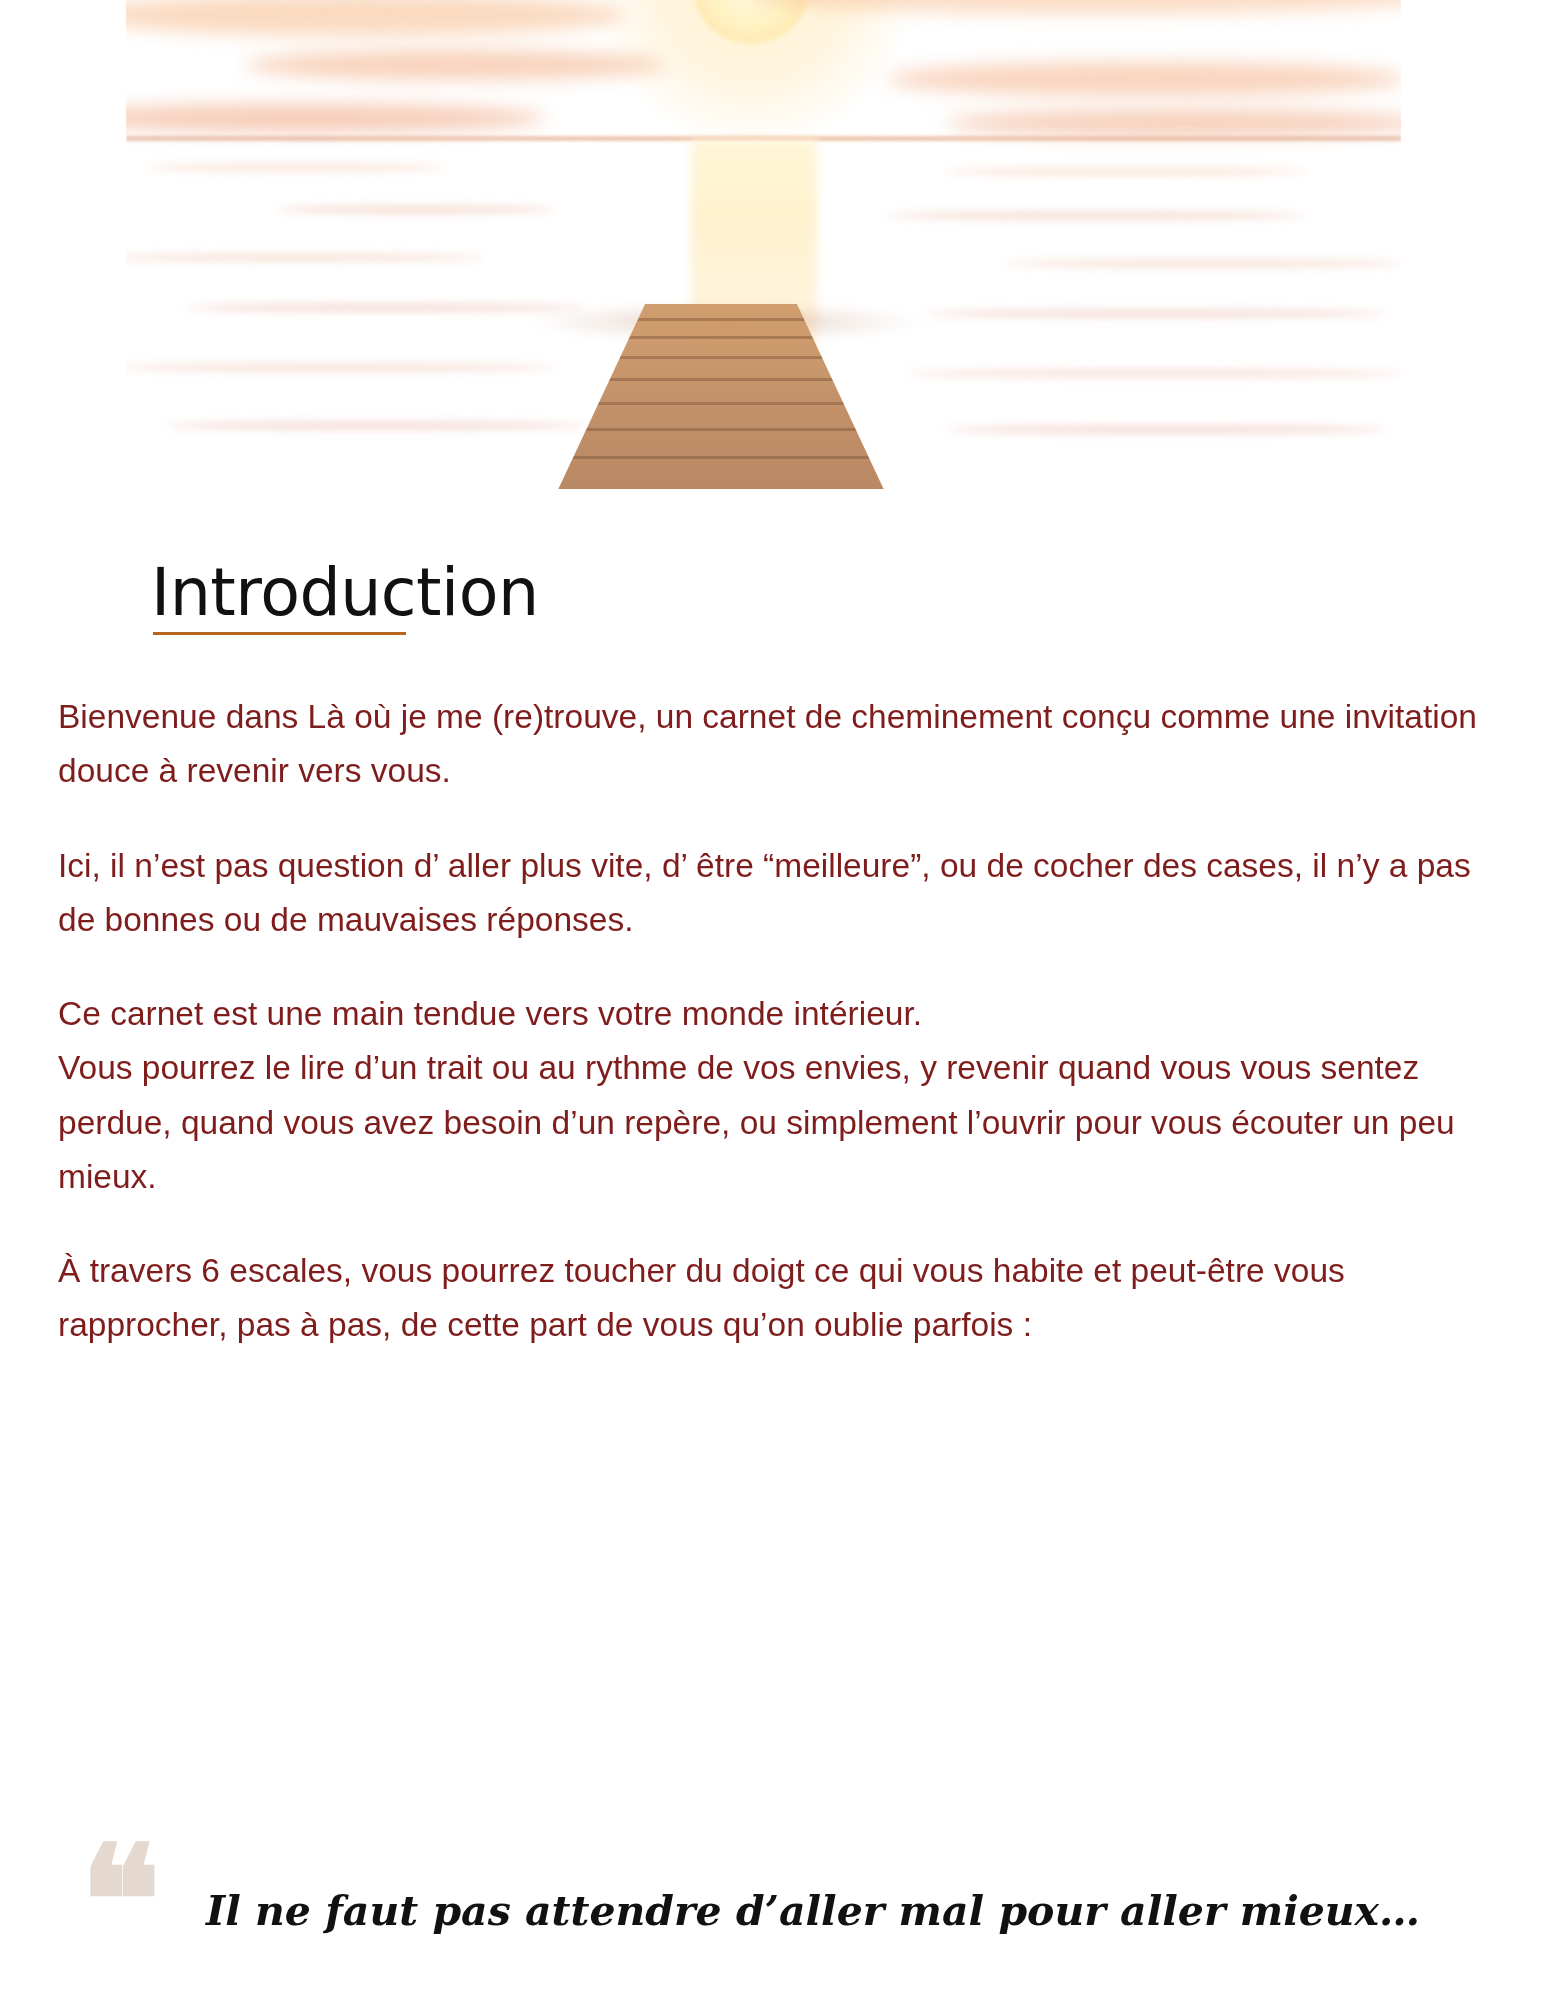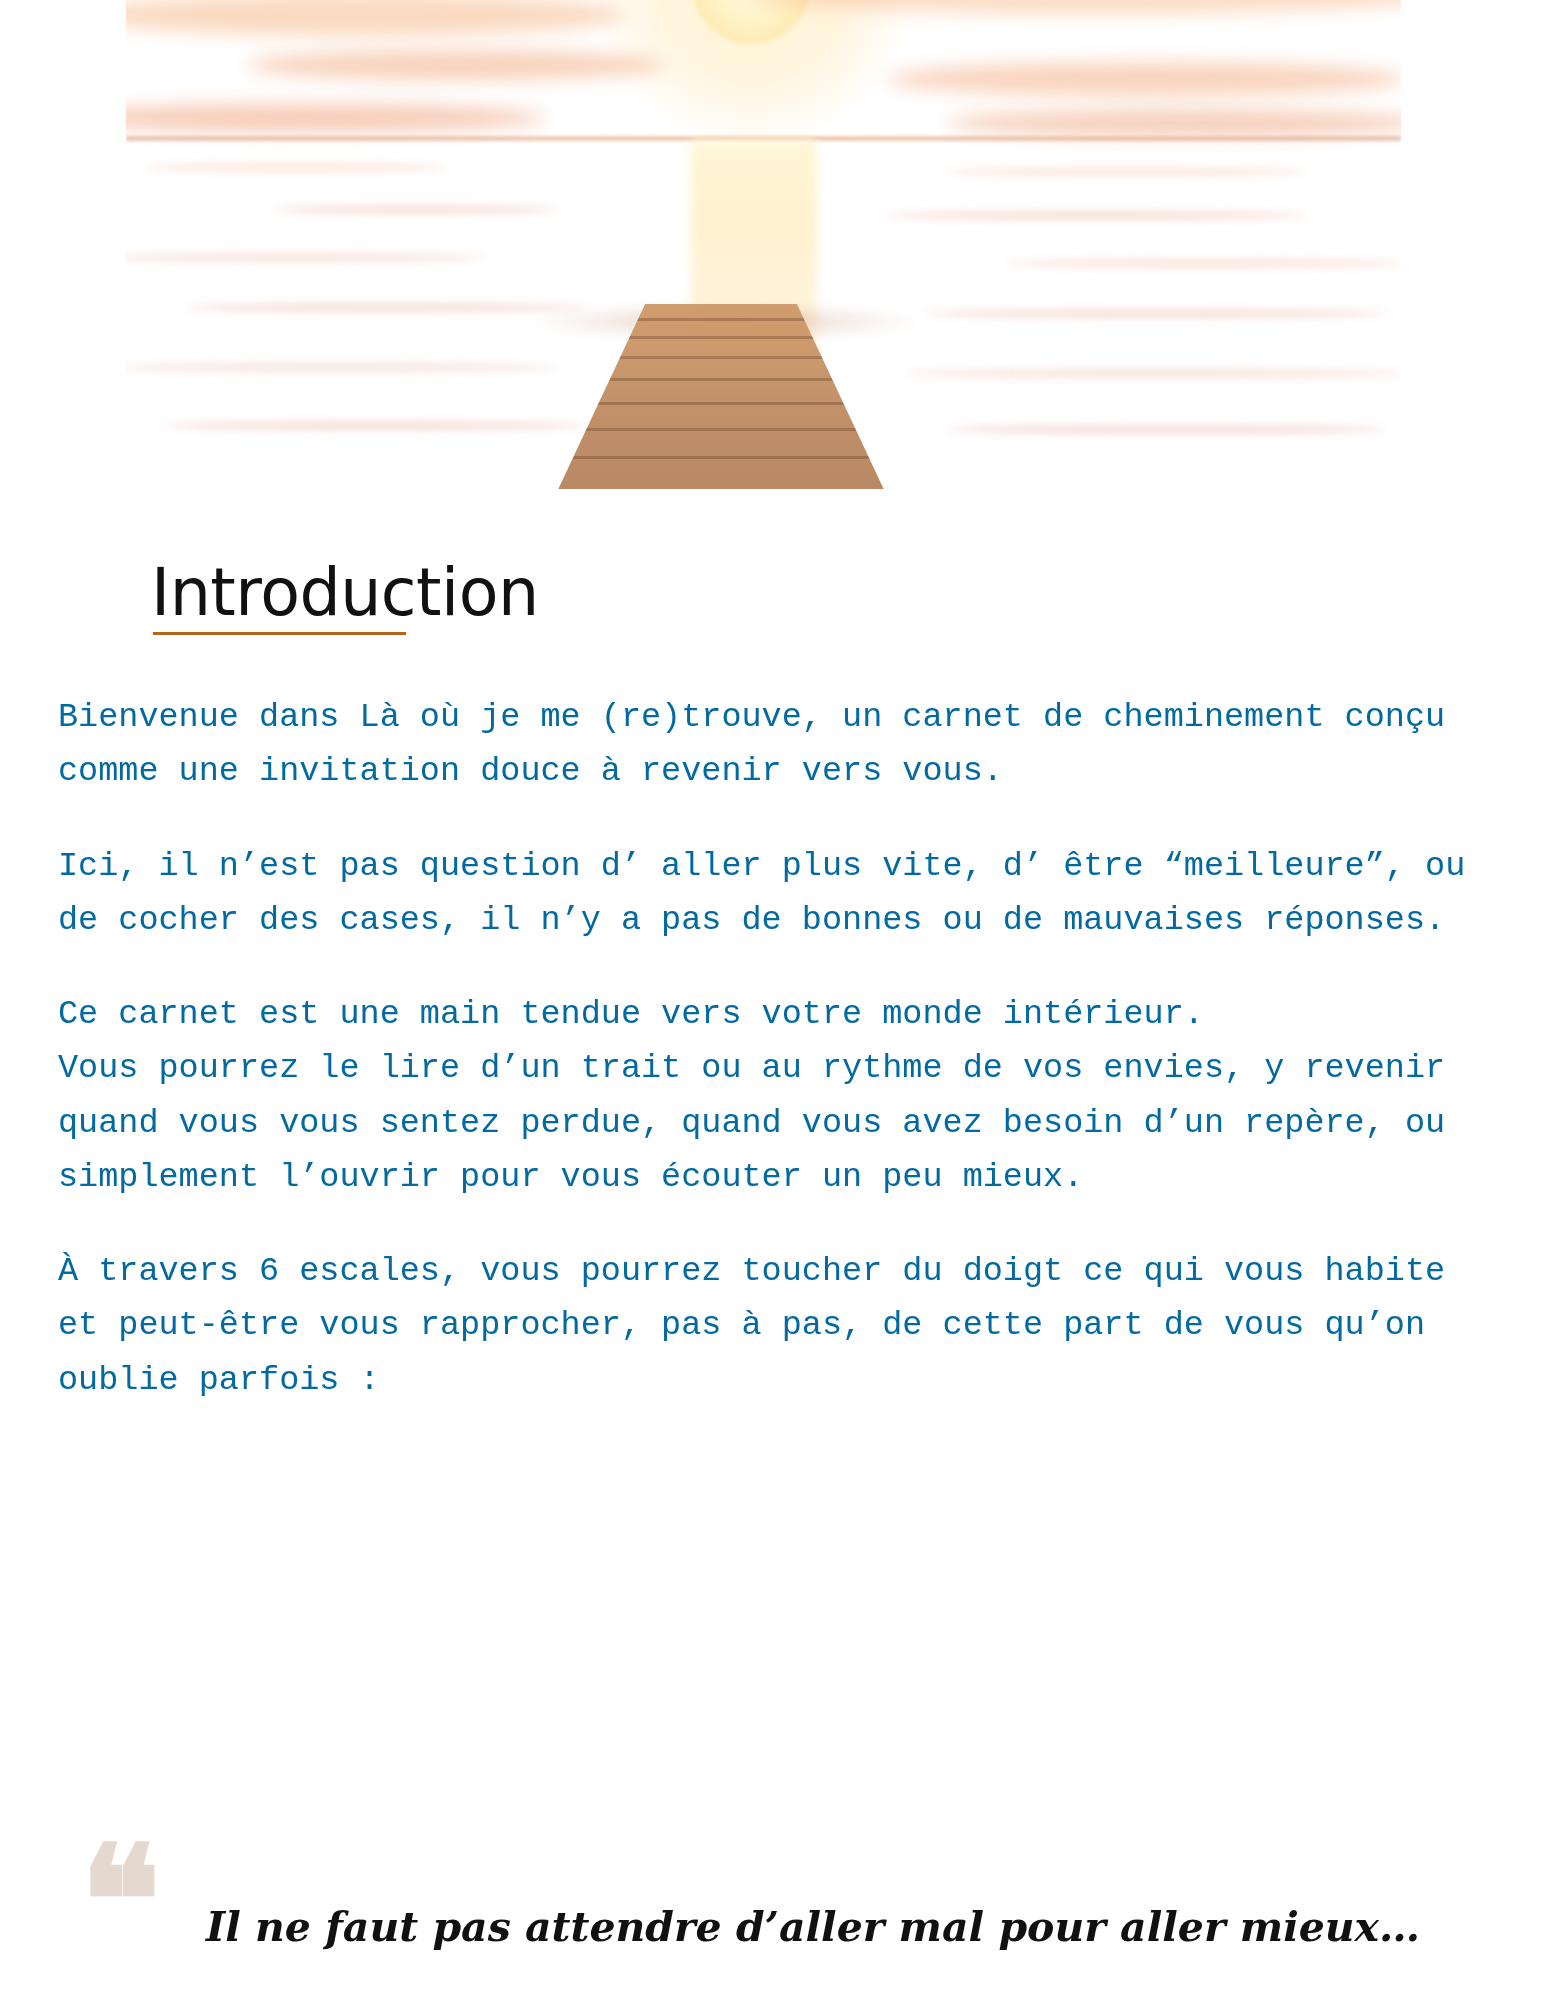--- a/index.html
+++ b/index.html
@@ -159,22 +159,22 @@
   }
 
   
   .body {
     position: absolute;
     left: 58px;
     top: 690px;
     width: 1430px;
     font-size: 33.5px;
     line-height: 1.62;
-    color: #0369a1;
-    font-family: Liberation Mono, monospace;
+    color: #7f1d1d;
+    font-family: Liberation Sans, sans-serif;
   }
   .body p {
     margin: 0 0 40px 0;
   }
   .body p.tight {
     margin-bottom: 0;
     margin-top: 14px;
   }
 
   
@@ -192,21 +192,21 @@
     font-family: "DejaVu Serif", serif;
     font-size: 150px;
     font-weight: 700;
     color: #e4d8cf;
     line-height: 1;
     letter-spacing: -6px;
   }
   .quote-text {
     position: absolute;
     left: 148px;
-    top: 48px;
+    top: 32px;
     font-family: "DejaVu Serif", serif;
     font-style: italic;
     font-weight: 700;
     font-size: 41px;
     color: #111111;
     white-space: nowrap;
   }
 </style>
 </head>
 <body>

